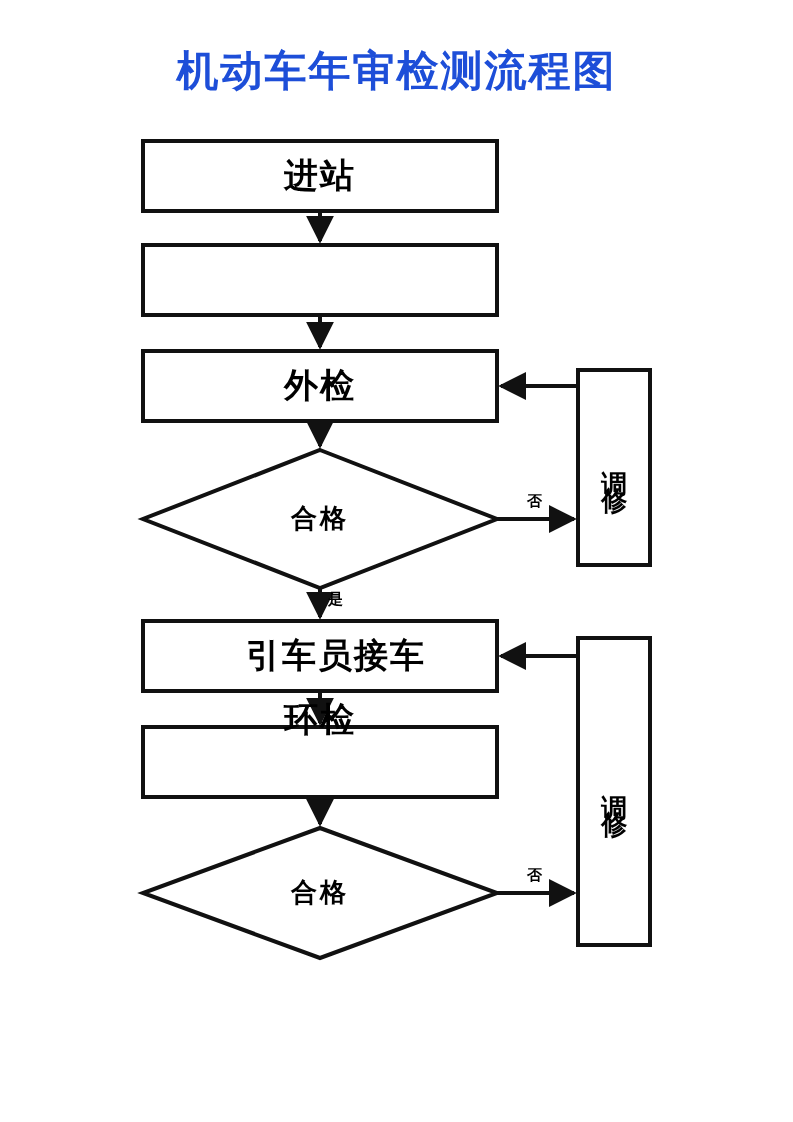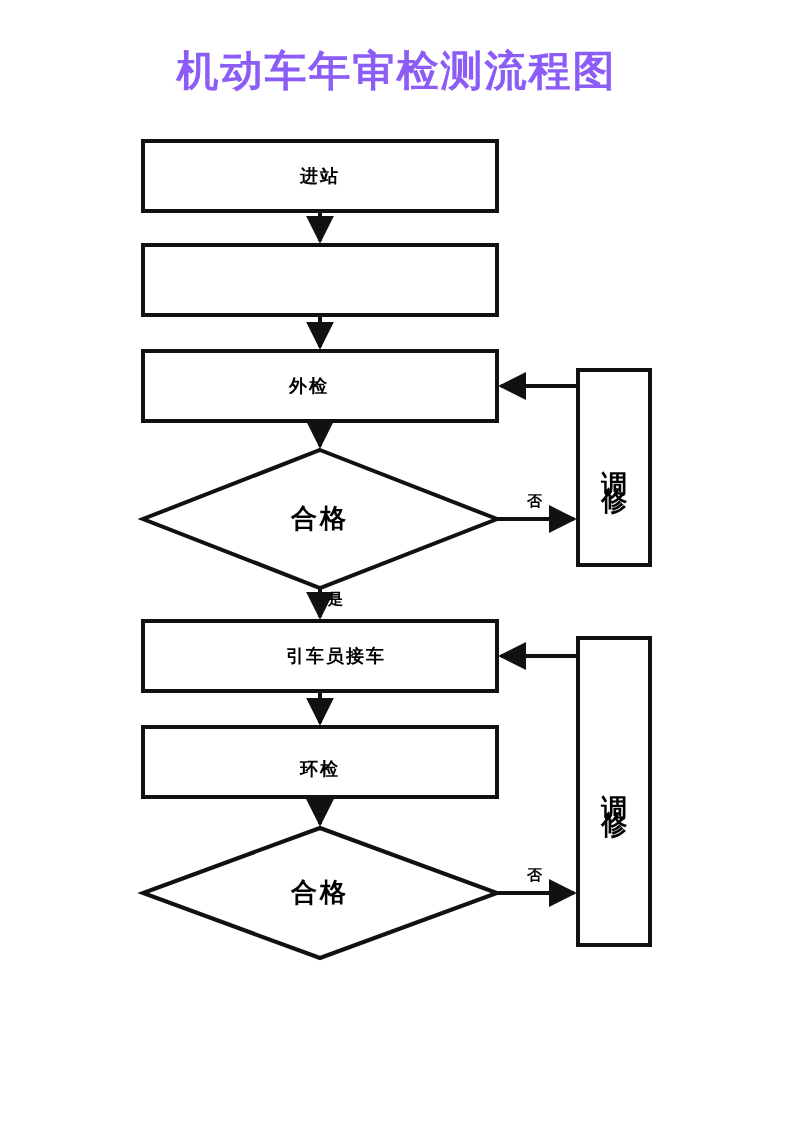--- a/index.html
+++ b/index.html
@@ -29,35 +29,35 @@
   .title {
     position: absolute;
     left: 0;
     top: 48px;
     width: 793px;
     text-align: center;
     font-size: 42px;
     font-weight: bold;
     letter-spacing: 2px;
     font-family: "Liberation Serif", "DejaVu Serif", serif;
-    color: #8b5cf6;
+    color: #1d4ed8;
     line-height: 1.1;
   }
   .node {
     position: absolute;
     display: flex;
     align-items: center;
     justify-content: center;
     text-align: center;
     color: #000000;
     font-weight: bold;
     font-family: "Liberation Serif", "DejaVu Serif", serif;
   }
   .proc-label {
-    font-size: 18px;
+    font-size: 34px;
     letter-spacing: 2px;
     line-height: 1.15;
   }
   .dec-label {
     font-size: 26px;
     letter-spacing: 3px;
     line-height: 1.15;
     text-align: center;
   }
   .vert-label {
@@ -125,27 +125,27 @@
     <line x1="497" y1="893" x2="574" y2="893" stroke="#111111" stroke-width="4" marker-end="url(#arrow)"></line>
 
     <path d="M 578 386 L 501 386" fill="none" stroke="#111111" stroke-width="4" marker-end="url(#arrow)"></path>
 
     <path d="M 578 656 L 501 656" fill="none" stroke="#111111" stroke-width="4" marker-end="url(#arrow)"></path>
   </svg>
 
   <div class="node proc-label" style="left:143px; top:141px; width:354px; height:70px;">进站</div>
 
 
-  <div class="node proc-label" style="left:132px; top:351px; width:354px; height:70px;">外检</div>
+  <div class="node proc-label" style="left:143px; top:351px; width:354px; height:70px;">外检</div>
 
   <div class="node dec-label" style="left:143px; top:450px; width:354px; height:138px;">合格</div>
 
   <div class="node proc-label" style="left:159px; top:621px; width:354px; height:70px;">引车员接车</div>
 
-  <div class="node proc-label" style="left:143px; top:734px; width:354px; height:70px;">环检</div>
+  <div class="node proc-label" style="left:143px; top:685px; width:354px; height:70px;">环检</div>
 
   <div class="node dec-label" style="left:143px; top:828px; width:354px; height:130px;">合格</div>
 
   <div class="node" style="left:578px; top:370px; width:72px; height:195px;">
     <span class="vert-label">调修</span>
   </div>
 
   <div class="node" style="left:578px; top:638px; width:72px; height:307px;">
     <span class="vert-label">调修</span>
   </div>

